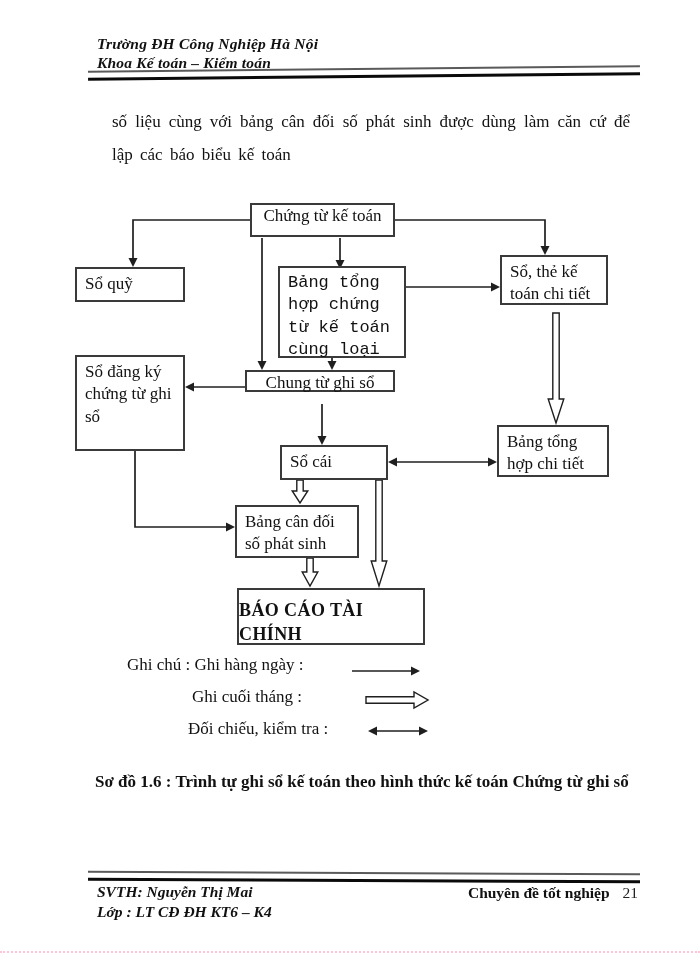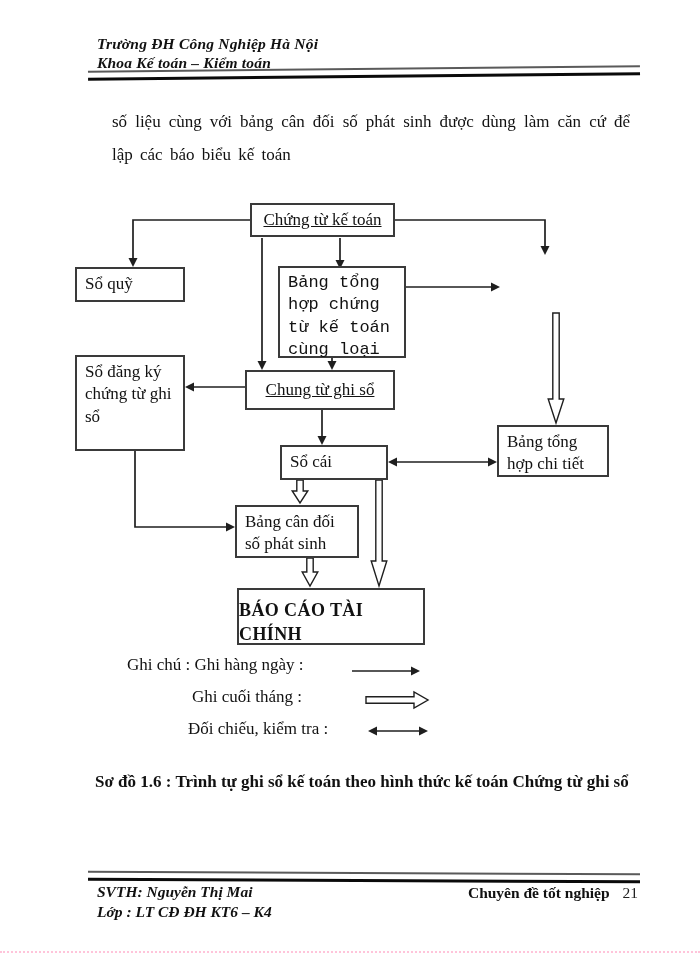--- a/index.html
+++ b/index.html
@@ -20,21 +20,21 @@
   .ftr-right{position:absolute; right:62px; top:884px; font-size:15.5px; white-space:nowrap;}
   .ftr-right .t{font-weight:bold; text-align:center;}
   .ftr-right .n{font-style:normal; margin-left:9px; color:#222;}
   .pink-dots{position:absolute; left:0; right:0; top:951px; border-top:2px dotted #ffc4da;}
   
   .para{position:absolute; left:112px; top:105px; width:518px;
         font-size:17px; line-height:33px; text-align:justify; word-spacing:3px;}
   
   .node{position:absolute; background:#fff; border:2px solid #3a3a3a;
         font-size:17px; line-height:1.32; display:flex; box-sizing:border-box;}
-  .node.center{align-items:center; justify-content:center; text-align:center;text-decoration:underline;}
+  .node.center{justify-content:center; text-align:center;}
   .node.tl{align-items:flex-start; padding:4px 8px;}
   .node.vc{align-items:center; padding:0 8px;}
   .node.final{font-weight:bold; font-size:18px; justify-content:center;
         align-items:flex-start; padding-top:9px; letter-spacing:.4px;}
   
   .wires{position:absolute; left:0; top:0; width:700px; height:960px; pointer-events:none;}
   
   .legend-label{position:absolute; font-size:17px; white-space:nowrap;}
   .caption{position:absolute; left:95px; top:772px; width:525px;
            font-weight:bold; font-size:17px; white-space:nowrap;}
@@ -98,26 +98,29 @@
   </div>
 
   <div class="node vc" style="left:75px; top:267px; width:110px; height:35px;">
     <span>Sổ quỹ</span>
   </div>
 
   <div class="node tl" style="left:278px; top:266px; width:128px; height:92px;font-family:Liberation Mono, monospace;">
     <span>Bảng tổng hợp chứng từ kế toán cùng loại</span>
   </div>
 
+  <div class="node tl" style="left:500px; top:255px; width:108px; height:50px;">
+    <span>Sổ, thẻ kế toán chi tiết</span>
+  </div>
 
   <div class="node tl" style="left:75px; top:355px; width:110px; height:96px;">
     <span>Sổ đăng ký chứng từ ghi sổ</span>
   </div>
 
-  <div class="node center" style="left:245px; top:370px; width:150px; height:40px;">
+  <div class="node center" style="left:245px; top:370px; width:150px; height:22px;">
     <span>Chung từ ghi sổ</span>
   </div>
 
   <div class="node vc" style="left:280px; top:445px; width:108px; height:35px;">
     <span>Sổ cái</span>
   </div>
 
   <div class="node tl" style="left:497px; top:425px; width:112px; height:52px;">
     <span>Bảng tổng hợp chi tiết</span>
   </div>

